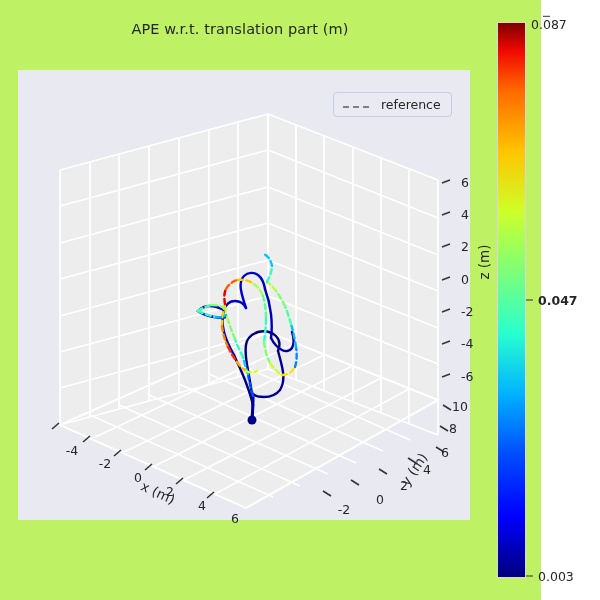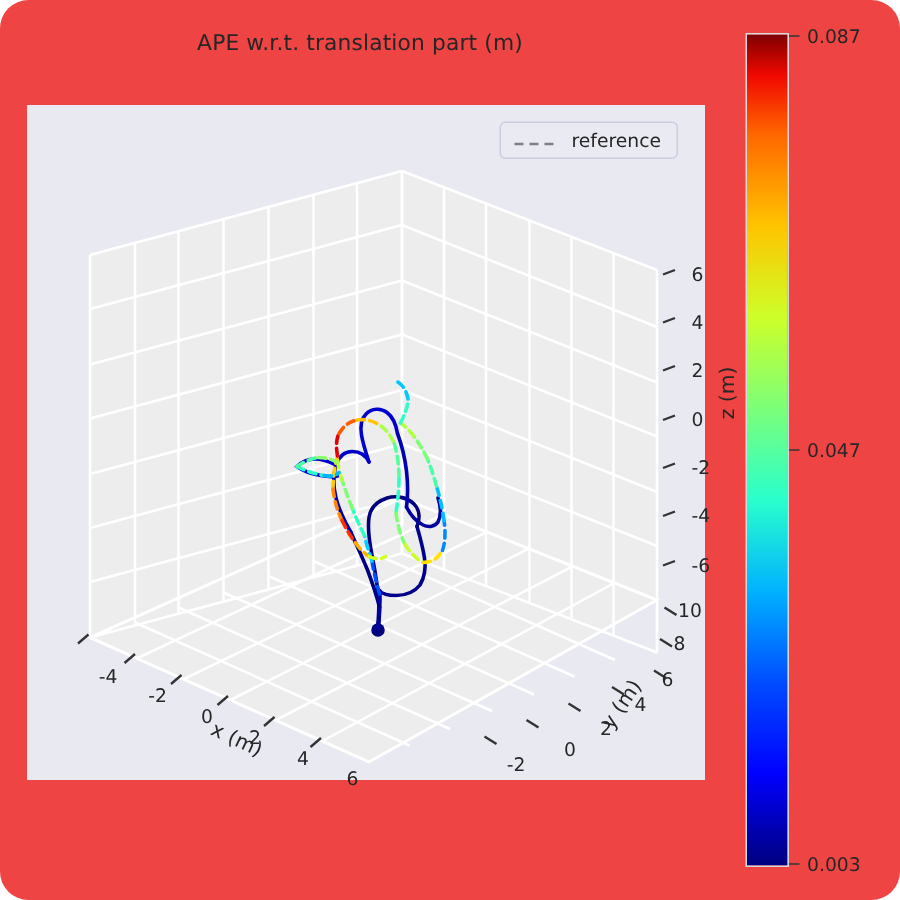--- a/index.html
+++ b/index.html
@@ -11,23 +11,22 @@
     width: 600px;
     height: 600px;
     font-family: "DejaVu Sans", "Liberation Sans", sans-serif;
     overflow: hidden;
     position: relative;
   }
 
   #figure {
     position: absolute;
     left: 0; top: 0;
-    width: 600px; height: 600px;
-    background: #ef4444;
-    border-radius: 19px;
+    width: 541px; height: 600px;
+    background: #bef264;
   }
 
   
   #title-block {
     position: absolute;
     left: 0; top: 20px;
     width: 480px;
     text-align: center;
     color: #262626;
     font-size: 14.5px;
@@ -41,21 +40,21 @@
     position: absolute;
     left: 18px; top: 70px;
     width: 452px; height: 450px;
     background: #e9e9f2;
   }
   #axes3d svg { display: block; }
 
   
   #legend {
     position: absolute;
-    left: 333px; top: 81px;
+    left: 333px; top: 92px;
     display: flex;
     align-items: center;
     gap: 9px;
     padding: 4px 10px 4px 8px;
     background: #eaeaf2;
     border: 1px solid #cccce0;
     border-radius: 4px;
     box-sizing: border-box;
     height: 25px;
     text-align: right;
@@ -339,26 +338,26 @@
       <svg width="30" height="6" viewBox="0 0 30 6">
         <line x1="1" y1="3" x2="29" y2="3" stroke="#808080" stroke-width="1.8" stroke-dasharray="6 4"></line>
       </svg>
     </span>
     <span class="leg-label">reference</span>
   </div>
 
   <div id="colorbar-wrap">
     <div id="cbar"></div>
 
-    <div class="cb-tick" style="top:2px;">
+    <div class="cb-tick" style="top:2px;flex-direction:column;">
       <span class="tickmark"></span>
       <span class="ticklabel">0.087</span>
     </div>
 
-    <div class="cb-tick" style="top:278px;">
+    <div class="cb-tick" style="top:278px;font-weight:bold;">
       <span class="tickmark"></span>
       <span class="ticklabel">0.047</span>
     </div>
 
     <div class="cb-tick" style="top:554px;">
       <span class="tickmark"></span>
       <span class="ticklabel">0.003</span>
     </div>
   </div>
 

